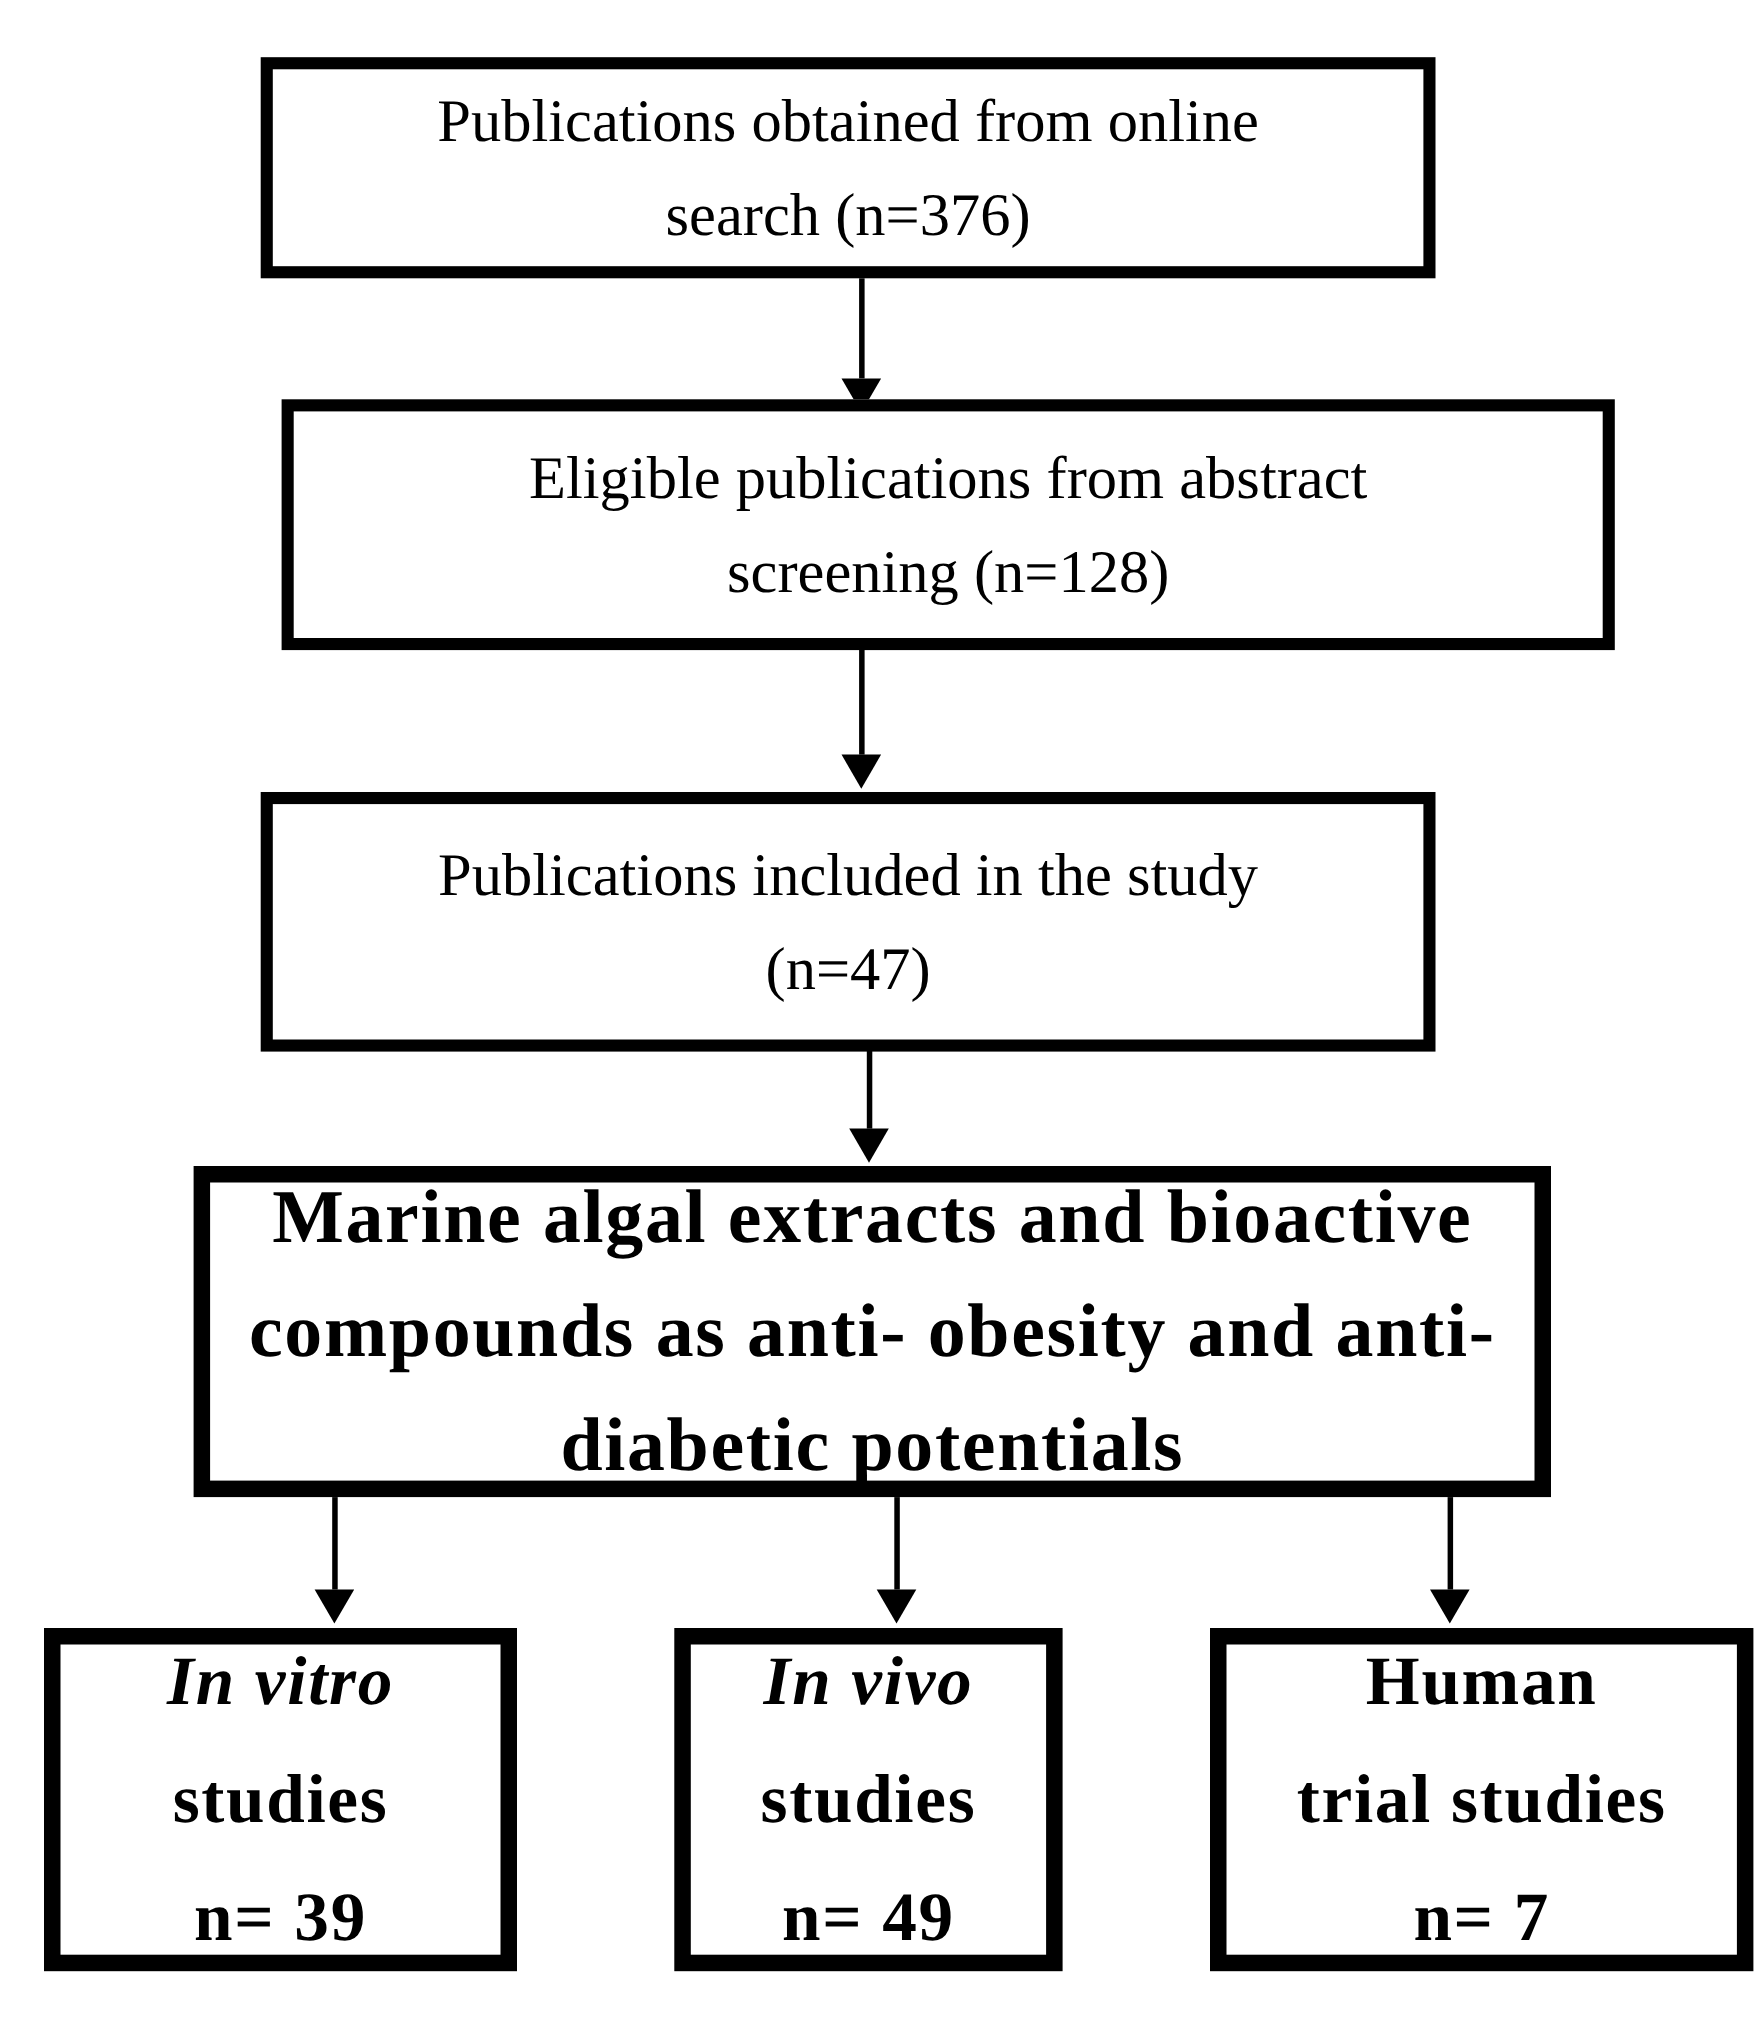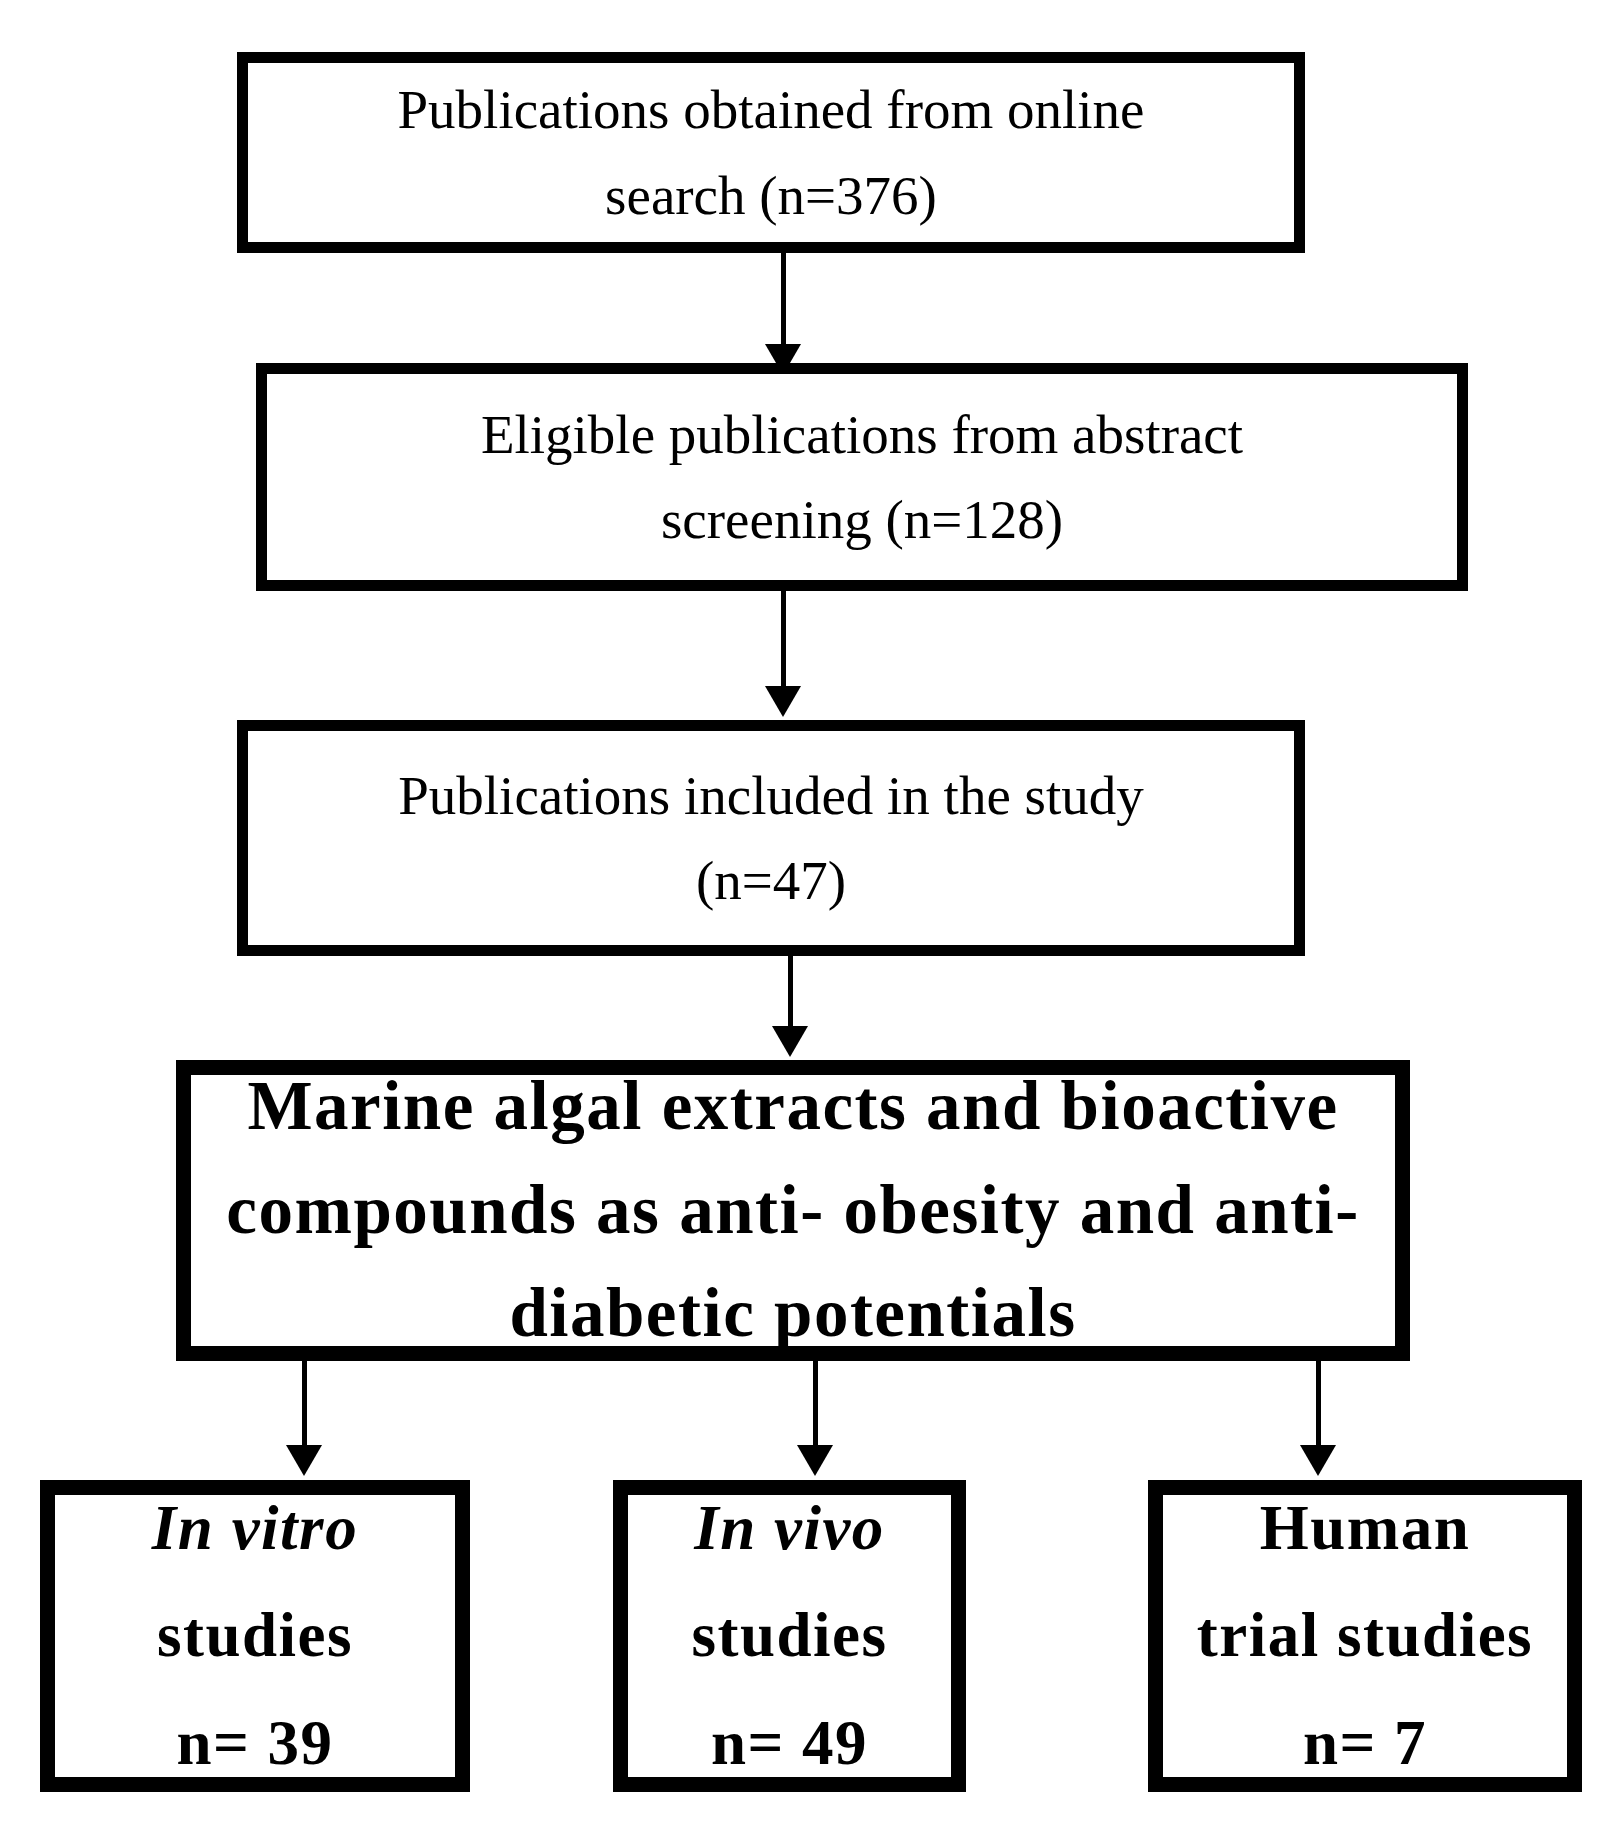--- a/index.html
+++ b/index.html
@@ -48,21 +48,21 @@
     border-width: 15px;
   }
   .outcome-box .box-text {
     font-weight: bold;
     font-size: 63px;
     line-height: 1.7;
     letter-spacing: 1.5px;
   }
   .box-invitro { left: 40px;   top: 1480px; width: 430px; height: 312px; }
   .box-invivo  { left: 613px;  top: 1480px; width: 353px; height: 312px; }
-  .box-human   { left: 1148px; top: 1480px; width: 434px; height: 312px; }
+  .box-human   { left: 1100px; top: 1480px; width: 494px; height: 312px; }
   .italic { font-style: italic; }
 
   .arrow {
     position: absolute;
     width: 40px;
     display: flex;
     flex-direction: column;
     align-items: center;
   }
   .arrow-shaft {

